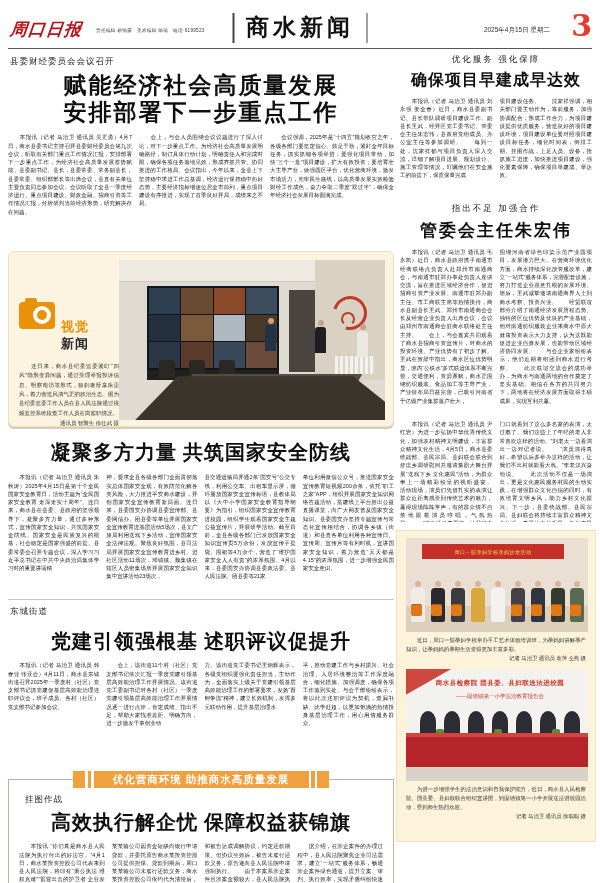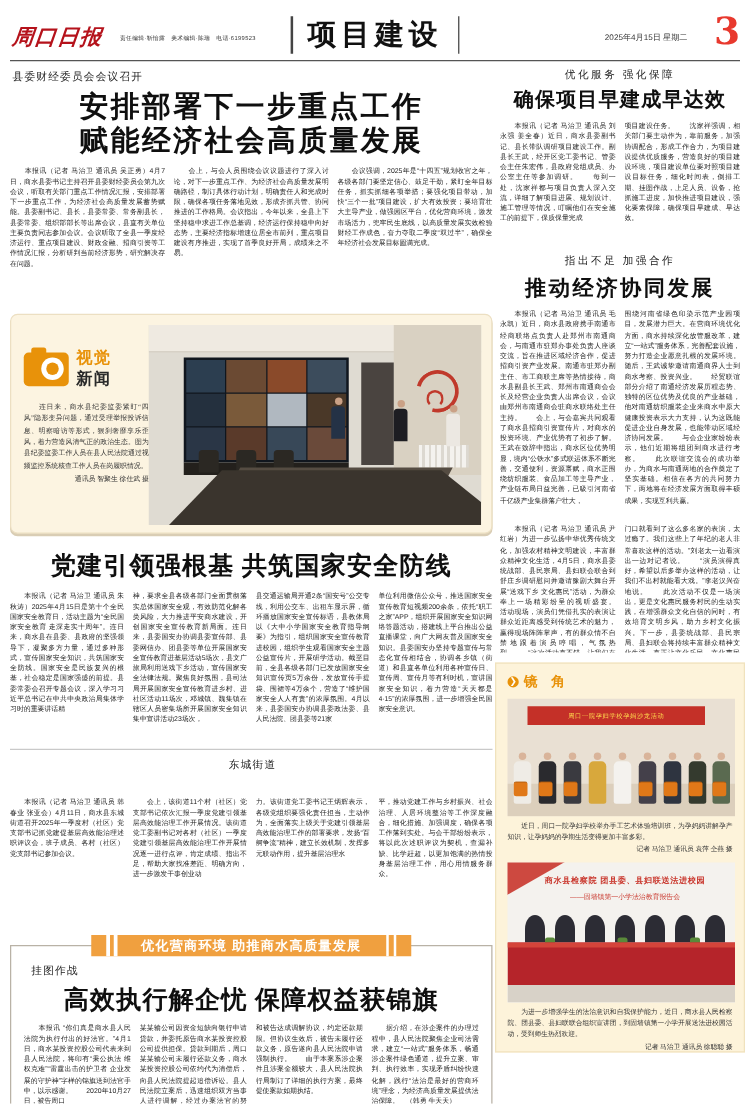--- a/index.html
+++ b/index.html
@@ -32,21 +32,21 @@
   .art1-h { font-size:23px; letter-spacing:2px; line-height:1.18; }
   .art1-body { margin-top:7px; height:110px; }
 
   .visual-box { margin-top:8px; width:386px; height:176px; background:#fcf4e1; border:1px solid #ecdfc2;
     border-radius:6px; position:relative; box-shadow:0 2px 0 #d9cdb4; }
   .vn-left { position:absolute; left:10px; top:26px; width:100px; }
   .camera { position:relative; width:36px; height:27px; background:#e8920a; border-radius:4px; display:inline-block; vertical-align:middle; }
   .camera::before { content:""; position:absolute; left:6px; top:-4px; width:12px; height:5px; background:#e8920a; border-radius:2px 2px 0 0; }
   .camera .lens { position:absolute; right:4px; top:4px; width:18px; height:18px; border-radius:50%; background:#fff; }
   .camera .lens::after { content:""; position:absolute; left:4px; top:4px; width:10px; height:10px; border-radius:50%; background:#e8920a; }
-  .vn-label { display:inline-block; vertical-align:middle; margin-left:6px; line-height:1.05; font-weight:900; }
+  .vn-label { display:inline-block; vertical-align:middle; margin-left:6px; line-height:1.05; font-weight:900;margin-top:40px; }
   .vn-label .t1 { color:#e8920a; font-size:13px; letter-spacing:1px; }
   .vn-label .t2 { color:#2a2a2a; font-size:13px; letter-spacing:1px; }
   .vn-caption { margin-top:10px; width:100px; font-size:5.5px; line-height:1.7; text-align:justify; color:#333;
     font-family:"Liberation Serif","DejaVu Serif",serif; }
   .vn-credit { width:100px; text-align:right; font-size:5.5px; color:#333; margin-top:2px; font-family:"Liberation Serif",serif; }
 
   
   .photo-room { position:absolute; right:8px; top:8px; width:266px; height:160px; background:#dfdbd2; overflow:hidden; }
   .pr-ceiling { position:absolute; left:0; top:0; width:100%; height:22px; background:#efeae1; border-bottom:1px solid #cfc9bd; }
   .pr-wall-r { position:absolute; right:0; top:0; width:70px; height:120px; background:#d9d1c2; }
@@ -69,21 +69,21 @@
   .pr-table-top { position:absolute; left:70px; bottom:34px; width:170px; height:12px; background:#554c42; transform:skewX(-28deg); }
   .chair { position:absolute; width:16px; height:18px; background:#2b2823; border-radius:3px 3px 0 0; bottom:42px; }
   .person { position:absolute; }
   .person .head { width:6px; height:6px; border-radius:50%; background:#caa186; margin:0 auto; }
   .person .body { width:11px; height:26px; border-radius:3px 3px 0 0; margin-top:1px; }
 
   
   .sec-h { margin-top:12px; font-size:20px; letter-spacing:1px; }
   .sec-body { margin-top:7px; height:118px; }
   .divider { margin-top:8px; height:1px; background:#c9c9c9; }
-  .dc-kicker { margin:6px 0 20px 2px;text-align:center; }
+  .dc-kicker { margin:6px 0 10px 2px; }
   .dc-h { font-size:20px; letter-spacing:1px; }
   .dc-body { margin-top:6px; height:104px; }
 
   
   .court-box { position:relative; margin-top:14px; width:386px; height:136px; border:1px solid #b9b2a6; padding:14px 10px 6px 10px; background:#fff; }
   .court-banner { position:absolute; left:50%; top:-9px; transform:translateX(-50%); width:256px; height:17px;
     background:#f0a03f; color:#fff; font-weight:900; font-size:10.5px; letter-spacing:1px;
     display:flex; align-items:center; justify-content:center; }
   .slit { position:absolute; top:0; width:2.5px; height:17px; background:#fff; }
   .court-kicker { margin-left:6px; }
@@ -133,33 +133,33 @@
 </head>
 <body>
 
 <div id="page">
 
   <div id="header">
     <div class="masthead">周口日报</div>
     <div class="edition-info">责任编辑·靳怡露　美术编辑·陈瑞　电话·6199523</div>
     <div class="section-wrap">
       <div class="section-bar"></div>
-      <div class="section-title">项目建设</div>
+      <div class="section-title">商水新闻</div>
       <div class="section-bar"></div>
     </div>
     <div class="dateline">2025年4月15日 星期二</div>
     <div class="pagenum">3</div>
   </div>
   <div class="header-rule"></div>
 
   <div id="left-col">
 
     <div class="kicker art1-kicker">县委财经委员会会议召开</div>
+    <div class="headline art1-h">赋能经济社会高质量发展</div>
     <div class="headline art1-h">安排部署下一步重点工作</div>
-    <div class="headline art1-h">赋能经济社会高质量发展</div>
     <div class="cols art1-body">
       <div class="col">　　本报讯（记者 马治卫 通讯员 吴正勇）4月7日，商水县委书记主持召开县委财经委员会第九次会议，听取有关部门重点工作情况汇报，安排部署下一步重点工作，为经济社会高质量发展蓄势赋能。县委副书记、县长，县委常委、常务副县长，县委常委、组织部部长等出席会议，县直有关单位主要负责同志参加会议。会议听取了全县一季度经济运行、重点项目建设、财政金融、招商引资等工作情况汇报，分析研判当前经济形势，研究解决存在问题。</div>
       <div class="col">　　会上，与会人员围绕会议议题进行了深入讨论，对下一步重点工作、为经济社会高质量发展明确路径，制订具体行动计划，明确责任人和完成时限，确保各项任务落地见效，形成齐抓共管、协同推进的工作格局。会议指出，今年以来，全县上下坚持稳中求进工作总基调，经济运行保持稳中向好态势，主要经济指标增速位居全市前列，重点项目建设有序推进，实现了首季良好开局，成绩来之不易。</div>
       <div class="col">　　会议强调，2025年是“十四五”规划收官之年，各级各部门要坚定信心、鼓足干劲，紧盯全年目标任务，抓实抓细各项举措；要强化项目带动，加快“三个一批”项目建设，扩大有效投资；要培育壮大主导产业，做强园区平台，优化营商环境，激发市场活力，兜牢民生底线，以高质量发展实效检验财经工作成色，奋力夺取二季度“双过半”，确保全年经济社会发展目标圆满完成。</div>
     </div>
 
     <div class="visual-box">
       <div class="vn-left">
         <span class="camera"><span class="lens"></span></span><span class="vn-label"><span class="t1">视觉</span><br>
           <span class="t2">新闻</span></span>
@@ -202,31 +202,32 @@
             <div class="body" style="background:#ece8e2;"></div>
         </div>
         <div class="chair" style="left:40px;"></div>
         <div class="chair" style="left:70px;"></div>
         <div class="chair" style="left:100px;"></div>
         <div class="pr-table-top"></div>
         <div class="pr-table"></div>
       </div>
     </div>
 
-    <div class="headline sec-h">党建引领强根基  共筑国家安全防线</div>
+    <div class="headline sec-h">凝聚多方力量  共筑国家安全防线</div>
     <div class="cols sec-body">
       <div class="col">　　本报讯（记者 马治卫 通讯员 朱秋涛）2025年4月15日是第十个全民国家安全教育日，活动主题为“全民国家安全教育 走深走实十周年”。连日来，商水县在县委、县政府的坚强领导下，凝聚多方力量，通过多种形式，宣传国家安全知识，共筑国家安全防线。国家安全是民族复兴的根基，社会稳定是国家强盛的前提。县委常委会召开专题会议，深入学习习近平总书记在中共中央政治局集体学习时的重要讲话精</div>
       <div class="col">神，要求全县各级各部门全面贯彻落实总体国家安全观，有效防范化解各类风险，大力推进平安商水建设，开创国家安全宣传教育新局面。连日来，县委国安办协调县委宣传部、县委网信办、团县委等单位开展国家安全宣传教育进基层活动5场次，县文广旅局利用送戏下乡活动，宣传国家安全法律法规。聚焦良好氛围，县司法局开展国家安全宣传教育进乡村、进社区活动11场次，邓城镇、魏集镇在辖区人员密集场所开展国家安全知识集中宣讲活动23场次，</div>
       <div class="col">县交通运输局开通2条“国安号”公交专线，利用公交车、出租车显示屏，循环播放国家安全宣传标语，县教体局以《大中小学国家安全教育指导纲要》为指引，组织国家安全宣传教育进校园，组织学生观看国家安全主题公益宣传片，开展研学活动。截至目前，全县各级各部门已发放国家安全知识宣传页5万余份，发放宣传手提袋、围裙等4万余个，营造了“维护国家安全人人有责”的浓厚氛围。4月以来，县委国安办协调县委政法委、县人民法院、团县委等21家</div>
       <div class="col">单位利用微信公众号，推送国家安全宣传教育短视频200余条，依托“职工之家”APP，组织开展国家安全知识网络答题活动，搭建线上平台推出公益直播课堂，向广大网友普及国家安全知识。县委国安办坚持专题宣传与常态化宣传相结合，协调各乡镇（街道）和县直各单位利用各种宣传日、宣传周、宣传月等有利时机，宣讲国家安全知识，着力营造“天天都是4·15”的浓厚氛围，进一步增强全民国家安全意识。</div>
     </div>
 
     <div class="divider"></div>
 
     <div class="kicker dc-kicker">东城街道</div>
+    <div class="headline dc-h">党建引领强根基  述职评议促提升</div>
     <div class="cols dc-body">
       <div class="col">　　本报讯（记者 马治卫 通讯员 韩春业 张亚会）4月11日，商水县东城街道召开2025年一季度村（社区）党支部书记抓党建促基层高效能治理述职评议会，班子成员、各村（社区）党支部书记参加会议。</div>
       <div class="col">　　会上，该街道11个村（社区）党支部书记依次汇报一季度党建引领基层高效能治理工作开展情况。该街道党工委副书记对各村（社区）一季度党建引领基层高效能治理工作开展情况逐一进行点评，肯定成绩、指出不足，帮助大家找准差距、明确方向，进一步激发干事创业动</div>
       <div class="col">力。该街道党工委书记王炳辉表示，各级党组织要强化责任担当，主动作为，全面落实上级关于党建引领基层高效能治理工作的部署要求，发扬“百舸争流”精神，建立长效机制，发挥多元联动作用，提升基层治理水</div>
       <div class="col">平，推动党建工作与乡村振兴、社会治理、人居环境整治等工作深度融合，细化措施、加强调度，确保各项工作落到实处。与会干部纷纷表示，将以此次述职评议为契机，查漏补缺、比学赶超，以更加饱满的热情投身基层治理工作，用心用情服务群众。</div>
     </div>
 
     <div class="court-box">
       <div class="court-banner">
         <span>优化营商环境  助推商水高质量发展</span>
@@ -249,36 +250,32 @@
   <div id="right-col">
 
     <div class="kicker r-kicker">优化服务  强化保障</div>
     <div class="headline proj-h">确保项目早建成早达效</div>
     <div class="cols proj-body">
       <div class="col">　　本报讯（记者 马治卫 通讯员 刘永强 姜全春）近日，商水县委副书记、县长带队调研项目建设工作。副县长王武，经开区党工委书记、管委会主任朱宏伟，县政府党组成员、办公室主任等参加调研。　　每到一处，沈家祥都与项目负责人深入交流，详细了解项目进展、规划设计、施工管理等情况，叮嘱他们在安全施工的前提下，保质保量完成</div>
       <div class="col">项目建设任务。　　沈家祥强调，相关部门要主动作为，靠前服务，加强协调配合，形成工作合力，为项目建设提供优质服务，营造良好的项目建设环境，项目建设单位要对照项目建设目标任务，细化时间表，倒排工期、挂图作战，上足人员、设备，抢抓施工进度，加快推进项目建设，强化要素保障，确保项目早建成、早达效。</div>
     </div>
 
     <div class="kicker r-kicker eco-kicker">指出不足  加强合作</div>
-    <div class="headline eco-h">推动经济协同发展</div>
+    <div class="headline eco-h">管委会主任朱宏伟</div>
     <div class="cols eco-body">
       <div class="col">　　本报讯（记者 马治卫 通讯员 毛永凯）近日，商水县政府携手南通市经商联络点负责人赴郑州市南通商会，与南通市驻郑办事处负责人座谈交流，旨在推进区域经济合作，促进招商引资产业发展。南通市驻郑办副主任、市工商联主席等热情接待，商水县副县长王武、郑州市南通商会会长及经营企业负责人出席会议，会议由郑州市南通商会驻商水联络处主任主持。　　会上，与会嘉宾共同观看了商水县招商引资宣传片，对商水的投资环境、产业优势有了初步了解。　　王武在致辞中指出，商水区位优势明显，境内“公铁水”多式联运体系不断完善，交通便利，资源禀赋，商水正围绕纺织服装、食品加工等主导产业，产业链布局日益完善，已吸引河南省千亿级产业集群落户壮大，</div>
       <div class="col">围绕河南省绿色印染示范产业园项目，发展潜力巨大。在营商环境优化方面，商水持续深化放管服改革，建立“一站式”服务体系，完善配套设施，努力打造企业愿意扎根的发展环境。随后，王武诚挚邀请南通商界人士到商水考察、投资兴业。　　经贸联谊部分介绍了南通经济发展历程态势、独特的区位优势及优良的产业基础，他对南通纺织服装企业来商水中原大健康投资表示大力支持，认为这既能促进企业自身发展，也能带动区域经济协同发展。　　与会企业家纷纷表示，他们近期将组团到商水进行考察。　　此次联谊交流会的成功举办，为商水与南通两地的合作奠定了坚实基础。相信在各方的共同努力下，两地将在经济发展方面取得丰硕成果，实现互利共赢。</div>
     </div>
 
     <div class="cols cult-body">
       <div class="col">　　本报讯（记者 马治卫 通讯员 尹红岩）为进一步弘扬中华优秀传统文化，加强农村精神文明建设，丰富群众精神文化生活，4月5日，商水县委统战部、县民宗局、县妇联会联合到舒庄乡调研慰问并邀请豫剧大舞台开展“送戏下乡 文化惠民”活动，为群众奉上一场精彩纷呈的视听盛宴。　　活动现场，演员们凭借扎实的表演让群众近距离感受到传统艺术的魅力，赢得现场阵阵掌声，有的群众情不自禁地跟着演员哼唱，气氛热烈。　　“这次活动真不错，让我们在家</div>
       <div class="col">门口就看到了这么多名家的表演，太过瘾了。我们这些上了年纪的老人非常喜欢这样的活动。”刘老太一边看演出一边对记者说。　　“演员演得真好，希望以后多举办这样的活动，让我们不出村就能看大戏。”李老汉兴奋地说。　　此次活动不仅是一场演出，更是文化惠民服务村民的生动实践，在增强群众文化自信的同时，有效培育文明乡风，助力乡村文化振兴。下一步，县委统战部、县民宗局、县妇联会将持续丰富群众精神文化生活，真正让文化乐民、文化惠民政策落实到实处，为乡村振兴注入文化动能。</div>
     </div>
 
     <div class="lens-box">
-      <div class="lens-head">
-        <div class="lens-icon">❯</div>
-        <div class="lens-label">镜 角</div>
-      </div>
 
       <div class="photo-group">
         <div class="pg-floor"></div>
         <div class="pg-banner">周口一院孕妇学校孕妈沙龙活动</div>
         <div class="gp" style="left:4px;">
             <div class="head"></div>
             <div class="coat" style="background:#efece6;"></div>
             <div class="bag"></div>
           </div>
         <div class="gp" style="left:24px;">

